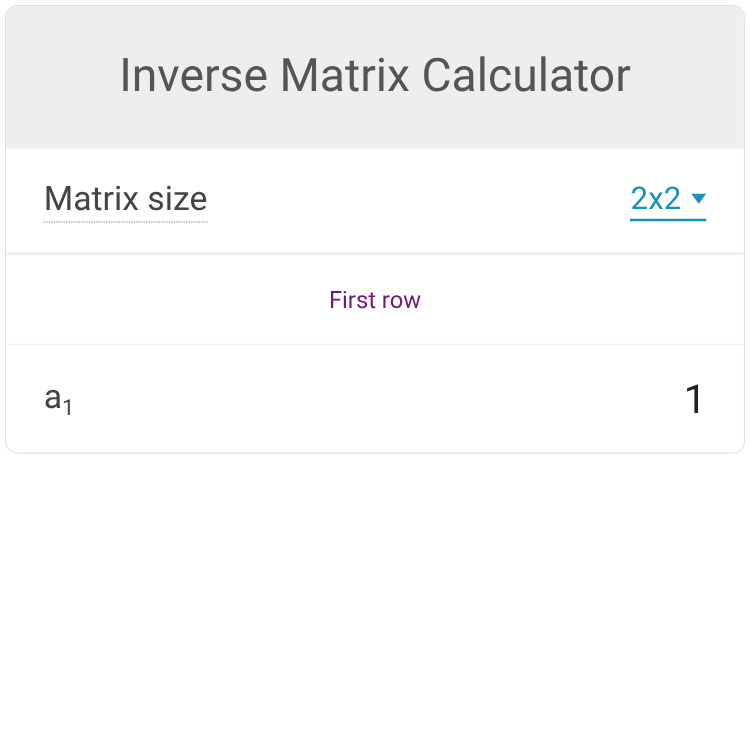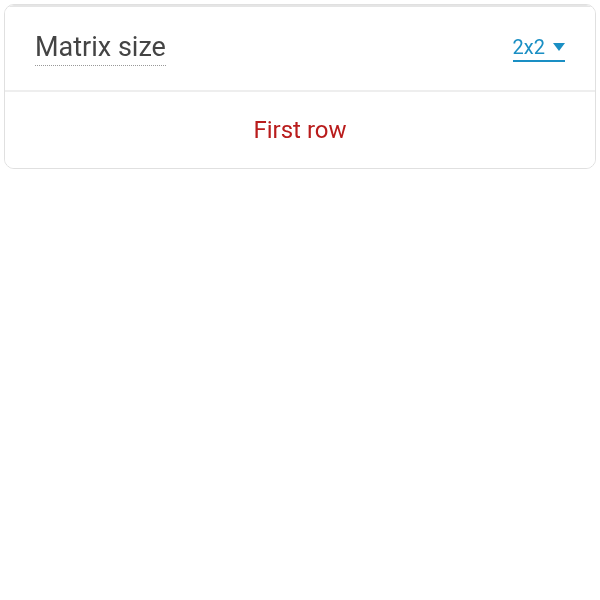--- a/index.html
+++ b/index.html
@@ -42,21 +42,21 @@
     }
     .label {
       font-size: 27px;
       color: #444;
     }
     .label-dotted {
       border-bottom: 1px dotted #999;
       padding-bottom: 2px;
     }
     .select-value {
-      font-size: 20px;
+      font-size: 25px;
       color: #1a8fc4;
       border-bottom: 2px solid #1a8fc4;
       padding-bottom: 1px;
       display: inline-flex;
       align-items: center;
       gap: 6px;
       cursor: pointer;
     }
     .select-value .triangle {
       display: inline-block;
@@ -67,43 +67,52 @@
       border-top: 8px solid #1a8fc4;
       margin-left: 2px;
     }
     .section-header {
       text-align: center;
       padding: 24px 30px;
       border-top: 2px solid #eee;
       background: #fff;
     }
     .section-header span {
-      font-size: 24px;
-      color: #b91c1c;
+      font-size: 19px;
+      color: #701a75;
     }
     .value {
       font-size: 32px;
       color: #222;
     }
     .sub {
       font-size: 0.65em;
       vertical-align: sub;
     }
   </style>
 </head>
 <body>
 
 <div class="container">
+  <div class="header">
+    <h1>Inverse Matrix Calculator</h1>
+  </div>
 
   <div class="row">
     <span class="label label-dotted">Matrix size</span>
     <span class="select-value">
       <span>2x2</span>
       <span class="triangle"></span>
     </span>
   </div>
 
   <div class="section-header">
     <span>First row</span>
   </div>
 
+  <div class="row">
+    <span class="label">
+      <span>a</span><span class="sub">1</span>
+    </span>
+    <span class="value">1</span>
+  </div>
 
 </div>
 
 </body></html>

